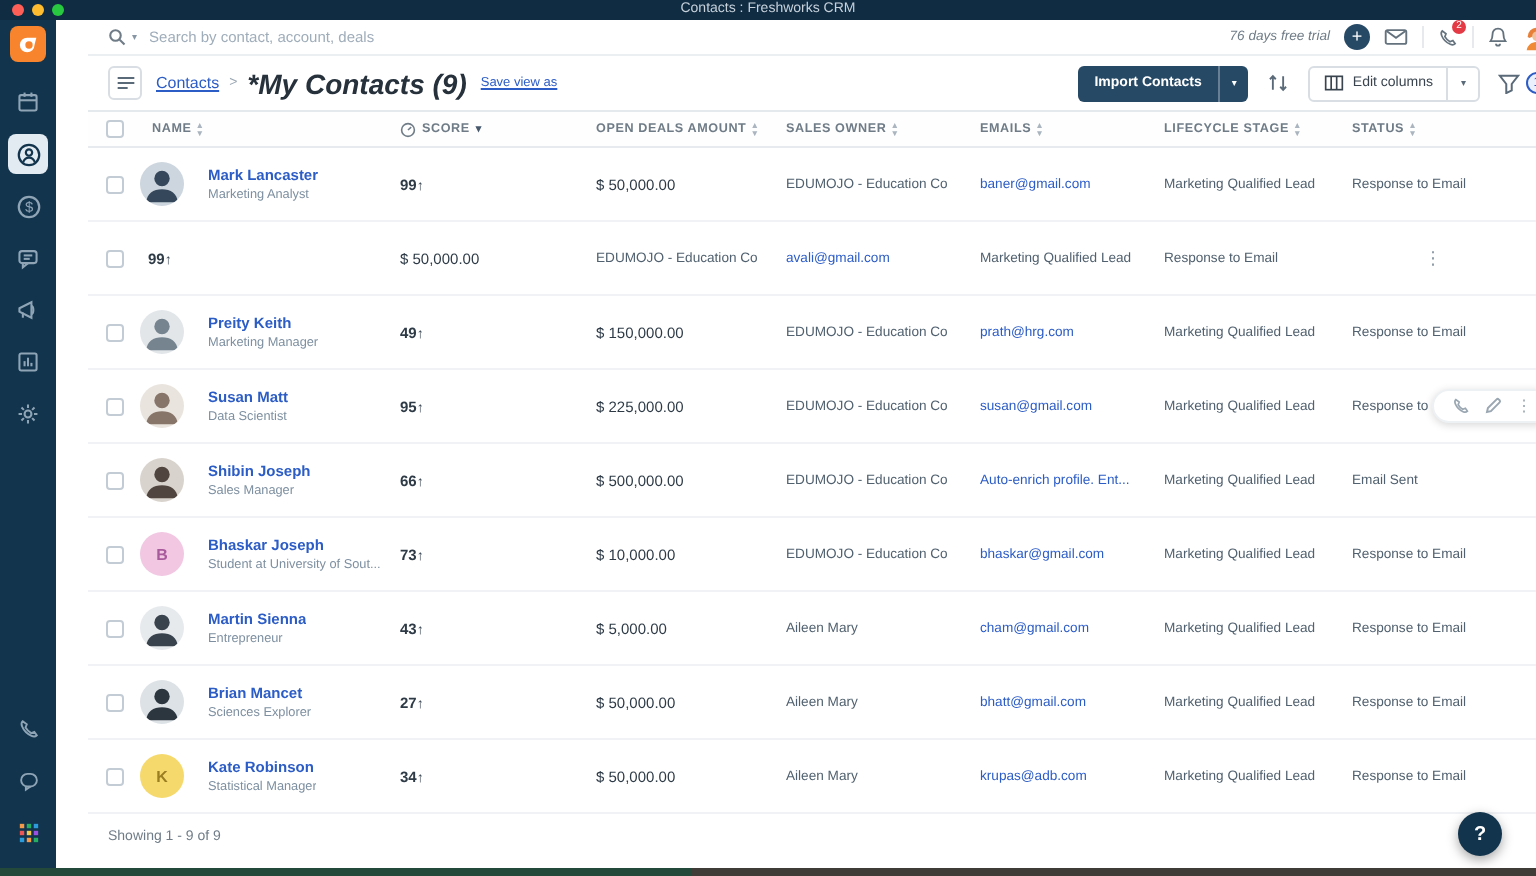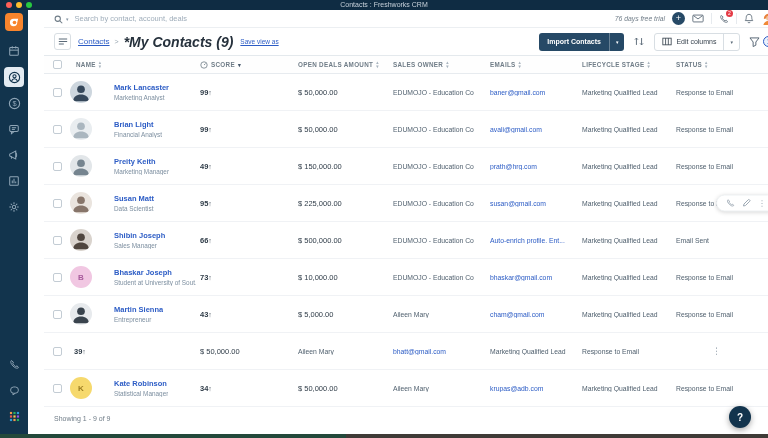--- a/index.html
+++ b/index.html
@@ -66,21 +66,21 @@
   .thead { height:18px; border-bottom:1px solid #e7ebef; background:#fefefe; }
   .th { font-size:6.3px; font-weight:700; color:#6f7c87; letter-spacing:.3px; display:flex; align-items:center; gap:3px; padding-left:4px; }
   .th.name-h { padding-left:6px; }
   .sort-dbl { display:inline-flex; flex-direction:column; font-size:4.5px; line-height:3.4px; color:#aab5bf; }
   .sort-one { font-size:5.5px; color:#47586b; }
   .chk { width:9px; height:9px; border:1px solid #c3ccd4; border-radius:2px; background:#fff; margin:0 auto; }
 
   .tbody { background:#fff; }
   .trow { height:37px; border-bottom:1px solid #f0f2f5; position:relative; background:#fff; }
   .cell { font-size:6.8px; color:#51616f; padding-left:4px; overflow:hidden; white-space:nowrap; }
-  .name-cell { display:flex; align-items:center; gap:22px; padding-left:0; }
+  .name-cell { display:flex; align-items:center; gap:12px; padding-left:0; }
   .avatar { width:22px; height:22px; border-radius:50%; overflow:hidden; flex-shrink:0; display:flex; align-items:center; justify-content:center; }
   .av-letter { font-size:8px; font-weight:700; }
   .name-text { overflow:hidden; }
   .contact-name { font-size:7.5px; font-weight:700; color:#2c5cc5; white-space:nowrap; }
   .contact-title { font-size:6.4px; color:#7d8fa0; margin-top:2px; white-space:nowrap; }
   .score-cell { font-size:7.5px; color:#2e3b47; font-weight:700; }
   .score-arrow { font-size:7px; color:#3a4754; font-weight:400; }
   .deal-cell { font-size:7.5px; color:#2e3b47; }
   .email-cell a, .email-link { color:#2c5cc5; text-decoration:none; }
   .kebab { font-size:9px; color:#8a98a5; text-align:center; }
@@ -364,33 +364,20 @@
     <span class="cell deal-cell">$ 50,000.00</span>
     <span class="cell">EDUMOJO - Education Co</span>
     <span class="cell email-cell"><a href="#" class="email-link">baner@gmail.com</a></span>
     <span class="cell">Marketing Qualified Lead</span>
     <span class="cell">Response to Email</span>
     <span class="kebab">⋮</span>
 
   </div>
           <div class="trow grid-row">
     <span class="chk"></span>
-    <span class="cell name-cell">
-      <span class="avatar" style="background: rgb(233, 237, 240);">
-        <svg class="av-photo" width="22" height="22" viewBox="0 0 24 24" style="fill: rgb(170, 182, 191);">
-                  <circle cx="12" cy="9" r="4.2"></circle>
-                  <path d="M3.5 22 c0-4.8 3.8-7.2 8.5-7.2 s8.5 2.4 8.5 7.2 z"></path>
-                </svg>
-
-      </span>
-      <span class="name-text">
-        <span class="contact-name">Brian Light</span>
-        <div class="contact-title">Financial Analyst</div>
-      </span>
-    </span>
     <span class="cell score-cell"><span>99</span><span class="score-arrow">↑</span></span>
     <span class="cell deal-cell">$ 50,000.00</span>
     <span class="cell">EDUMOJO - Education Co</span>
     <span class="cell email-cell"><a href="#" class="email-link">avali@gmail.com</a></span>
     <span class="cell">Marketing Qualified Lead</span>
     <span class="cell">Response to Email</span>
     <span class="kebab">⋮</span>
 
   </div>
           <div class="trow grid-row">
@@ -513,21 +500,34 @@
     <span class="cell deal-cell">$ 5,000.00</span>
     <span class="cell">Aileen Mary</span>
     <span class="cell email-cell"><a href="#" class="email-link">cham@gmail.com</a></span>
     <span class="cell">Marketing Qualified Lead</span>
     <span class="cell">Response to Email</span>
     <span class="kebab">⋮</span>
 
   </div>
           <div class="trow grid-row">
     <span class="chk"></span>
-    <span class="cell score-cell"><span>39</span><span class="score-arrow">↑</span></span>
+    <span class="cell name-cell">
+      <span class="avatar" style="background: rgb(221, 226, 230);">
+        <svg class="av-photo" width="22" height="22" viewBox="0 0 24 24" style="fill: rgb(44, 54, 63);">
+                  <circle cx="12" cy="9" r="4.2"></circle>
+                  <path d="M3.5 22 c0-4.8 3.8-7.2 8.5-7.2 s8.5 2.4 8.5 7.2 z"></path>
+                </svg>
+
+      </span>
+      <span class="name-text">
+        <span class="contact-name">Brian Mancet</span>
+        <div class="contact-title">Sciences Explorer</div>
+      </span>
+    </span>
+    <span class="cell score-cell"><span>27</span><span class="score-arrow">↑</span></span>
     <span class="cell deal-cell">$ 50,000.00</span>
     <span class="cell">Aileen Mary</span>
     <span class="cell email-cell"><a href="#" class="email-link">bhatt@gmail.com</a></span>
     <span class="cell">Marketing Qualified Lead</span>
     <span class="cell">Response to Email</span>
     <span class="kebab">⋮</span>
 
   </div>
           <div class="trow grid-row">
     <span class="chk"></span>

